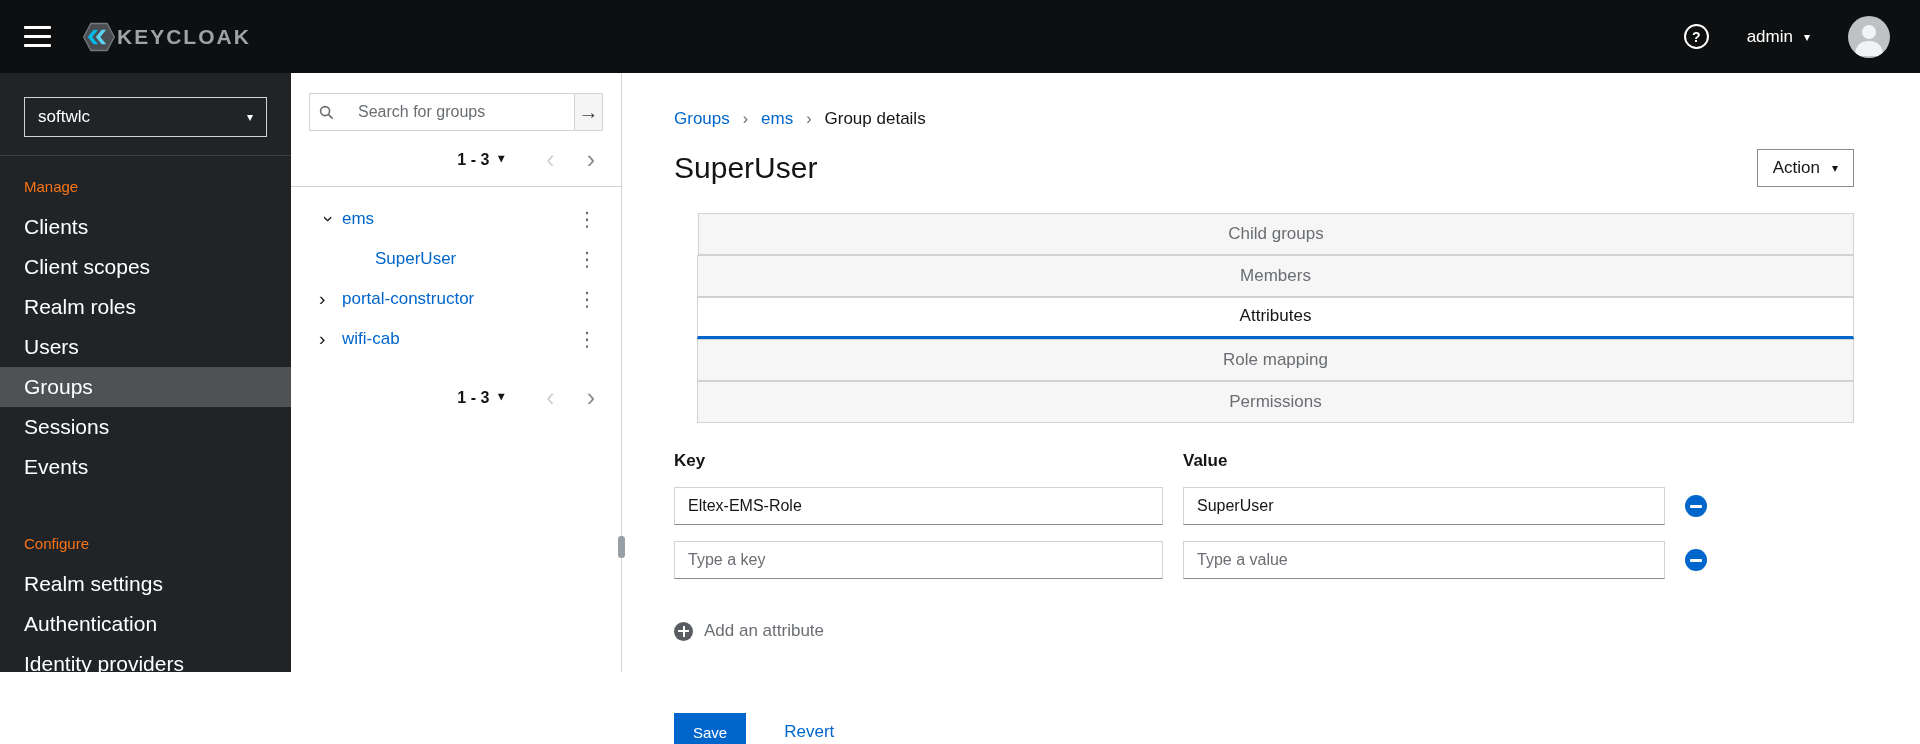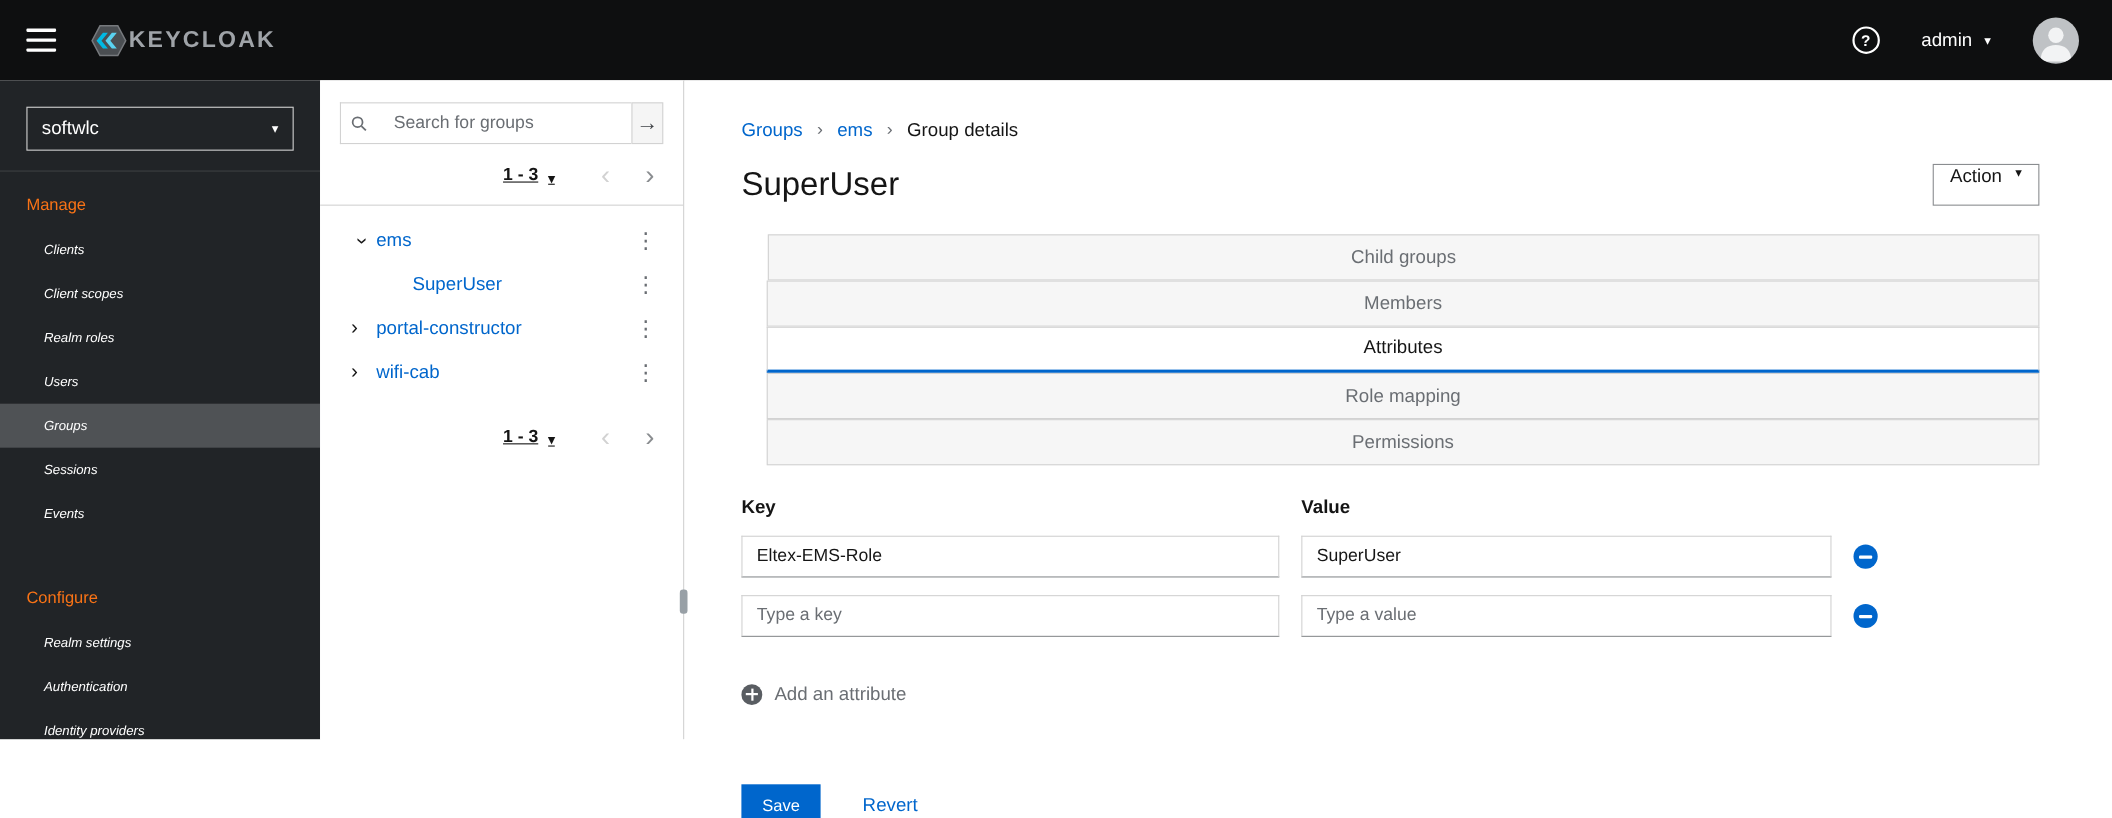--- a/index.html
+++ b/index.html
@@ -53,22 +53,22 @@
   
   .sidebar { width: 291px; flex: none; background: #212427; }
   .realm-wrap { padding: 24px 24px 18px; border-bottom: 1px solid #3c3f42; }
   .realm-selector {
     height: 40px; border: 1px solid #d2d2d2; color: #fff;
     display: flex; align-items: center; justify-content: space-between;
     padding: 0 13px; font-size: 17px; cursor: pointer; background: transparent;
   }
   .nav-title { color: #f97316; font-size: 15px; padding: 22px 24px 12px; }
   .nav-item {
-    display: flex; align-items: center; height: 40px; padding: 0 40px;
-    color: #fff; font-size: 12px; text-decoration: none; cursor: pointer; font-style: italic;
+    display: flex; align-items: center; height: 40px; padding: 0 24px;
+    color: #fff; font-size: 21px; text-decoration: none; cursor: pointer;
   }
   .nav-item.selected { background: #4f5255; }
   .nav-gap { height: 26px; }
 
   
   .groups-panel {
     width: 331px; flex: none; background: #fff;
     border-right: 1px solid #d2d2d2; position: relative; padding-top: 20px;
   }
   .search-row { display: flex; margin: 0 18px; }
@@ -85,22 +85,22 @@
   .search-btn {
     width: 49px; height: 38px; border: 1px solid #d2d2d2;
     background: #f5f5f5; font-size: 20px; color: #3f4246; cursor: pointer;
   }
   .pagination {
     display: flex; align-items: center; justify-content: flex-end;
     gap: 42px; padding: 16px 26px 14px 0;
   }
   .page-range {
     font-size: 16px; font-weight: 600; color: #151515;
-    display: flex; align-items: flex-end; gap: 9px; cursor: pointer;
-    background: none; border: none; font-family: inherit; text-decoration: underline;
+    display: flex; align-items: flex-start; gap: 9px; cursor: pointer;
+    background: none; border: none; font-family: inherit;
   }
   .chev-group { display: flex; gap: 32px; }
   .chev { background: none; border: none; font-size: 25px; line-height: 1; cursor: pointer; padding: 0; }
   .chev.prev { color: #d2d2d2; }
   .chev.next { color: #8a8d90; }
   .panel-divider { border-bottom: 1px solid #d2d2d2; }
   .tree { padding-top: 12px; }
   .tree-row { display: flex; align-items: center; height: 40px; padding: 0 22px 0 28px; }
   .tree-row.child { padding-left: 84px; }
   .twisty {
@@ -121,21 +121,21 @@
 
   
   .main { flex: 1; background: #fff; padding: 36px 66px 0 52px; }
   .breadcrumb { display: flex; align-items: center; gap: 13px; font-size: 17px; }
   .breadcrumb a { color: #0066cc; text-decoration: none; cursor: pointer; }
   .breadcrumb .sep { color: #6a6e73; font-size: 16px; }
   .breadcrumb .current { color: #151515; }
   .title-row { display: flex; align-items: center; justify-content: space-between; margin-top: 20px; }
   .page-title { font-size: 30px; font-weight: 500; color: #151515; }
   .action-btn {
-    display: flex; gap: 12px; height: 38px; padding: 0 15px;
+    display: flex; align-items: center; gap: 12px; height: 38px; padding: 0 15px;
     background: #fff; border: 1px solid #8a8d90; font-size: 17px; color: #151515;
     cursor: pointer; font-family: inherit;
   }
   .tabs { display: flex; margin: 26px 0 0 24px; flex-direction: column; }
   .tab {
     height: 42px; padding: 0 20px; background: #f6f6f6;
     border: 1px solid #d2d2d2; margin-left: -1px;
     font-size: 17px; color: #6a6e73; cursor: pointer; font-family: inherit;
   }
   .tab:first-child { margin-left: 0; }

